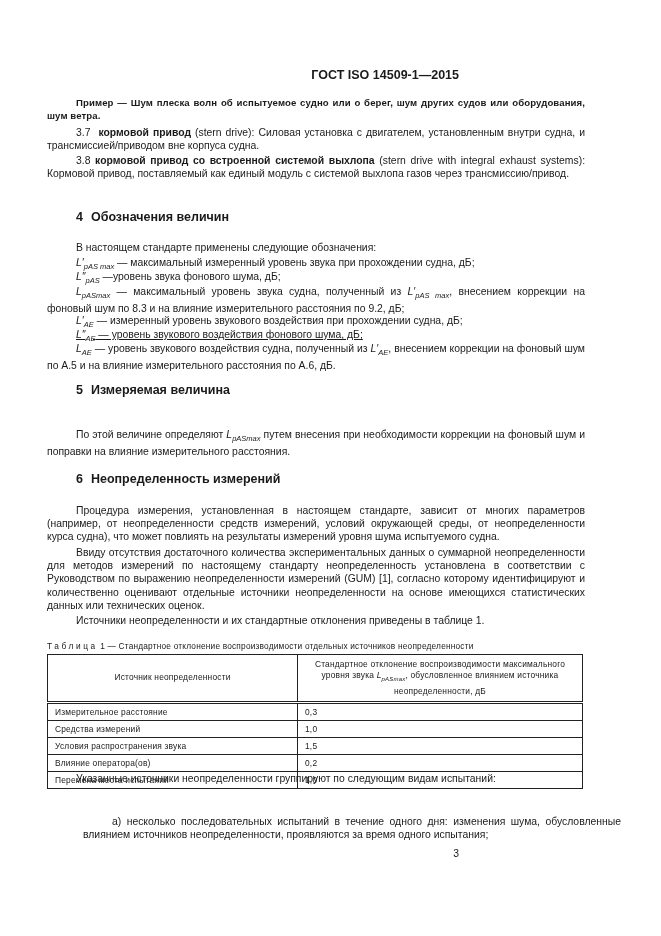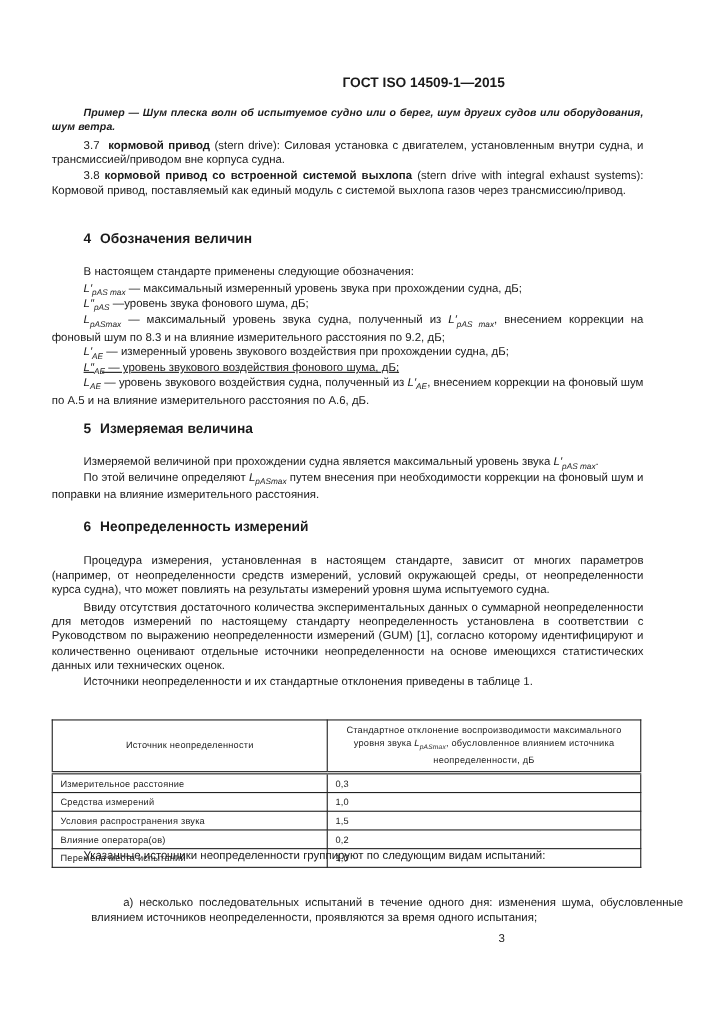--- a/index.html
+++ b/index.html
@@ -2,21 +2,21 @@
 <html><head>
 <meta charset="utf-8">
 <style>
   html, body { margin: 0; padding: 0; background: #ffffff; }
   body { width: 661px; height: 936px; position: relative; overflow: hidden;
          font-family: "Liberation Sans", sans-serif; color: #1a1a1a; }
   .page { position: absolute; left: 0; top: 0; width: 535px; height: 936px; }
   .header { position: absolute; right: 76px; top: 68px; font-weight: bold; font-size: 12.5px; }
   .abs { position: absolute; left: 47px; width: 538px; font-size: 10.4px; line-height: 13.2px; text-align: justify; }
   .ind { text-indent: 29px; }
-  .example { font-style: italic; font-weight: bold; font-size: 9.6px; letter-spacing: 0.1px; }
+  .example { font-weight: bold; font-size: 9.6px; letter-spacing: 0.1px; }
   .h2 { position: absolute; left: 76px; font-weight: bold; font-size: 12.5px; }
   .h2 .num { margin-right: 8px; }
   .b { font-weight: bold; }
   .sym { font-style: italic; }
   .sub { font-size: 7.5px; vertical-align: -3px; font-style: italic; }
   .tcap { position: absolute; left: 47px; top: 641px; font-size: 8.3px; letter-spacing: 0.2px; }
   .tcap .spaced { letter-spacing: 2.6px; }
   table.t { position: absolute; left: 47px; top: 654px; width: 536px; border-collapse: collapse; font-size: 8.4px; }
   table.t td { border: 1px solid #222; padding: 0 7px; height: 16px; letter-spacing: 0.2px; }
   table.t tr.head td { height: 46px; text-align: center; line-height: 11.5px; border-bottom: 3px double #222; }
@@ -66,34 +66,34 @@
   <div class="abs ind" style="top:328px;text-decoration:underline;">
     <span class="sym">L″</span><span class="sub">AE</span><span> — уровень звукового воздействия фонового шума, дБ;</span>
   </div>
   <div class="abs ind" style="top:342px;">
     <span class="sym">L</span><span class="sub">AE</span><span> — уровень звукового воздействия судна, полученный из </span><span class="sym">L′</span><span class="sub">AE</span><span>, внесением коррекции на фоновый шум по А.5 и на влияние измерительного расстояния по А.6, дБ.</span>
   </div>
 
   <div class="h2" style="top:383px;">
     <span class="num">5</span><span>Измеряемая величина</span>
   </div>
-  <div class="abs ind" style="top:414px;">
-    <span>Измеряемой величиной при прохождении судна является максимальный уровень звука </span><span class="sym">L′</span><span class="sub">pAS max</span><span>.</span>
-  </div>
   <div class="abs ind" style="top:428px;">
     <span>По этой величине определяют </span><span class="sym">L</span><span class="sub">pASmax</span><span> путем внесения при необходимости коррекции на фоновый шум и поправки на влияние измерительного расстояния.</span>
   </div>
 
   <div class="h2" style="top:472px;">
     <span class="num">6</span><span>Неопределенность измерений</span>
   </div>
   <div class="abs ind" style="top:504px;">Процедура измерения, установленная в настоящем стандарте, зависит от многих параметров (например, от неопределенности средств измерений, условий окружающей среды, от неопределенности курса судна), что может повлиять на результаты измерений уровня шума испытуемого судна.</div>
   <div class="abs ind" style="top:546px;">Ввиду отсутствия достаточного количества экспериментальных данных о суммарной неопределенности для методов измерений по настоящему стандарту неопределенность установлена в соответствии с Руководством по выражению неопределенности измерений (GUM) [1], согласно которому идентифицируют и количественно оценивают отдельные источники неопределенности на основе имеющихся статистических данных или технических оценок.</div>
   <div class="abs ind" style="top:614px;">Источники неопределенности и их стандартные отклонения приведены в таблице 1.</div>
 
+  <div class="tcap">
+    <span class="spaced">Таблица</span><span> 1 — Стандартное отклонение воспроизводимости отдельных источников неопределенности</span>
+  </div>
   <table class="t">
     <tbody>
         <tr class="head">
       <td class="c1">Источник неопределенности</td>
       <td class="c2">
         <span>Стандартное отклонение воспроизводимости максимального уровня звука </span><span class="sym">L</span><span class="sub" style="font-size:6px;">pASmax</span><span>, обусловленное влиянием источника неопределенности, дБ</span>
       </td>
     </tr>
     <tr>
       <td class="c1">Измерительное расстояние</td>

